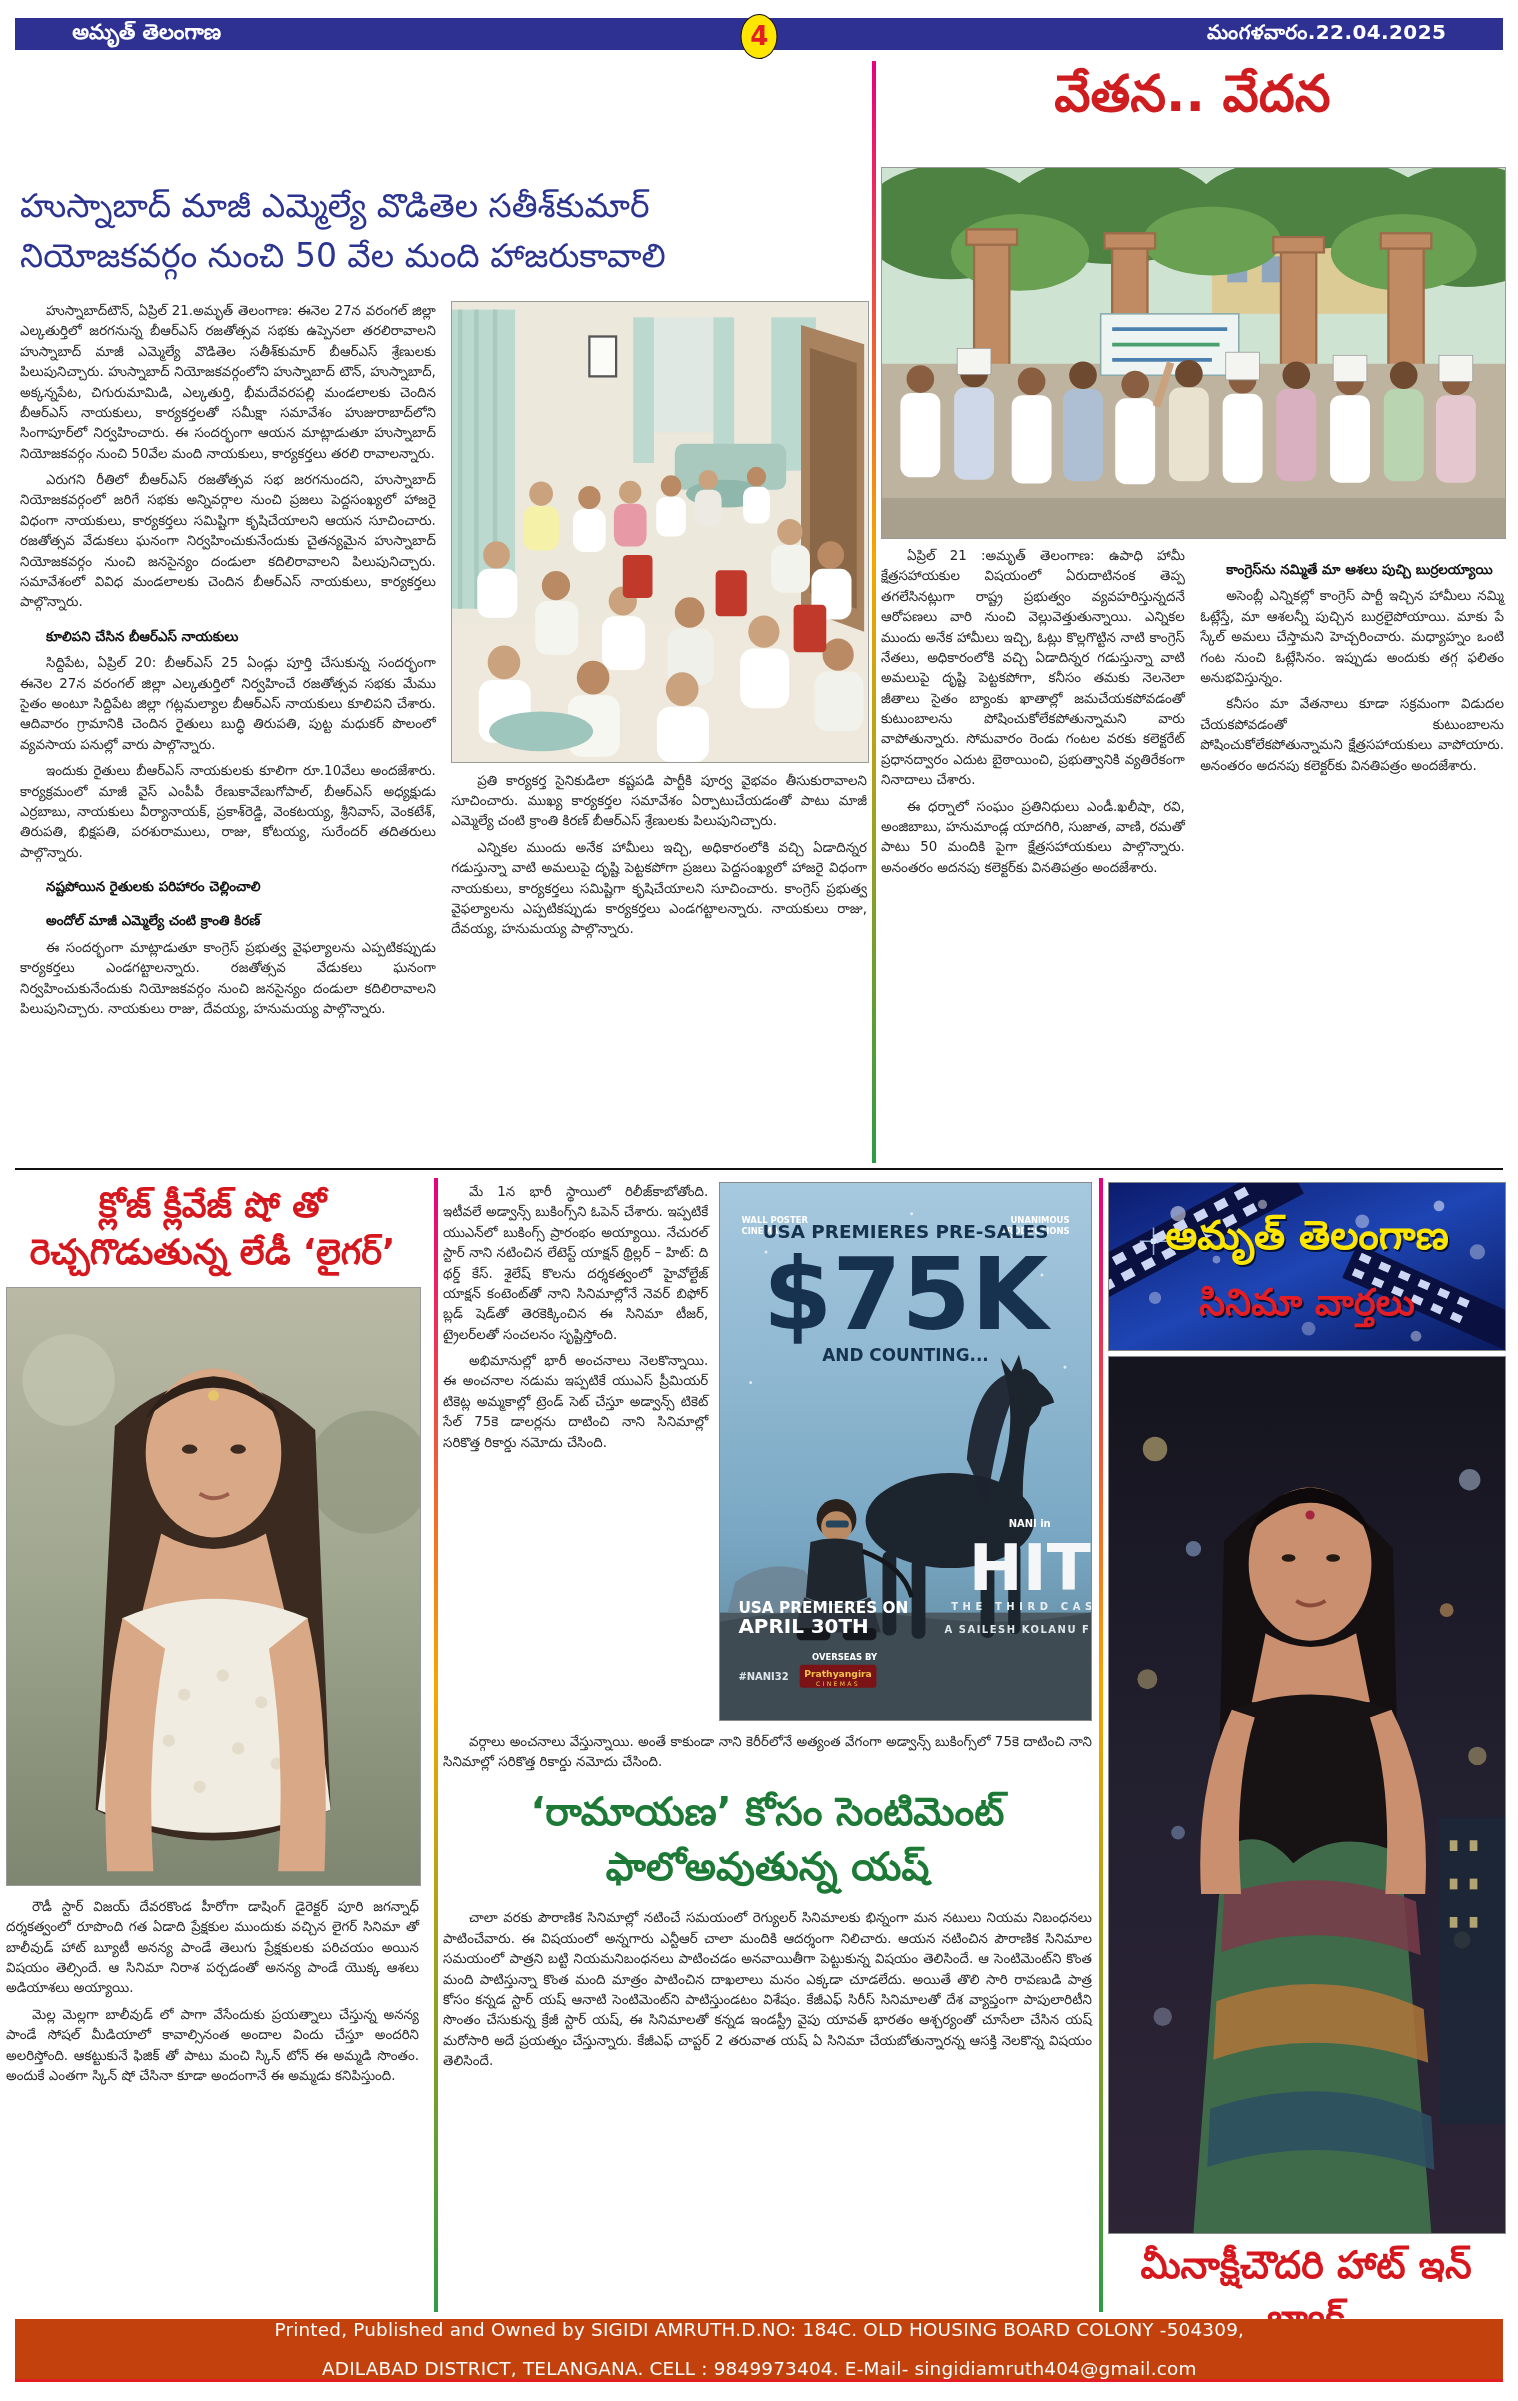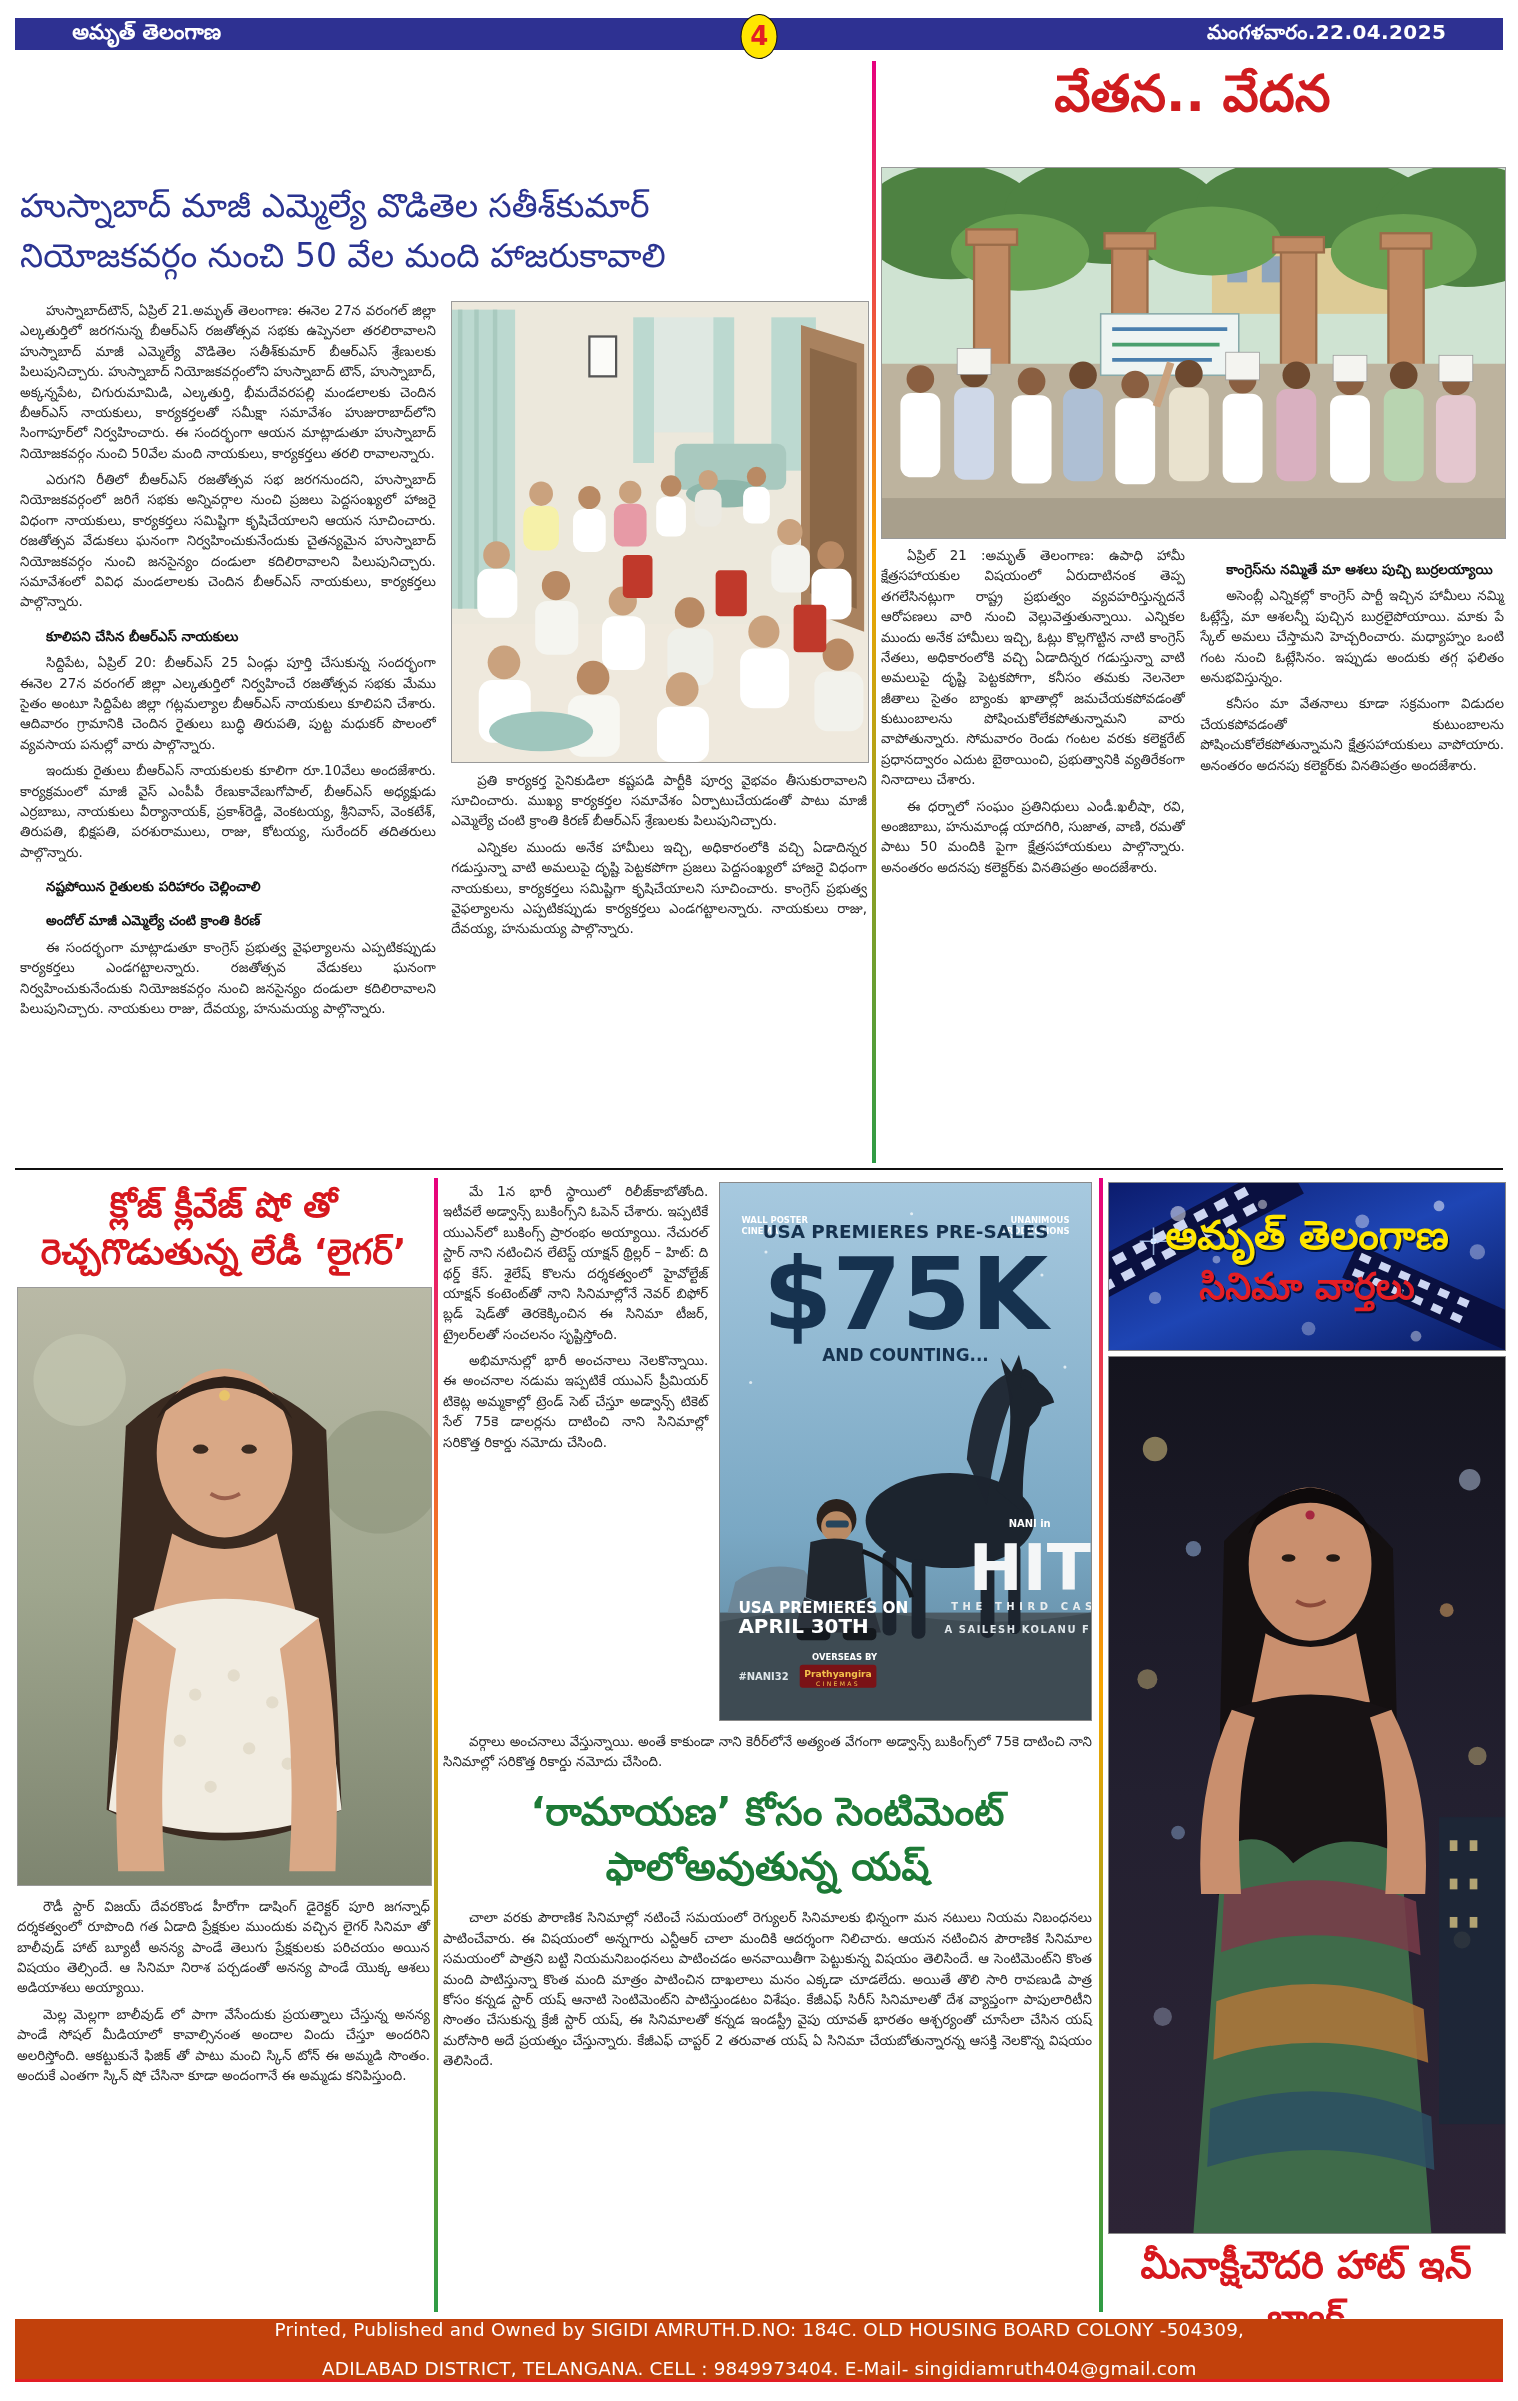--- a/index.html
+++ b/index.html
@@ -27,37 +27,37 @@
   .para{text-indent:26px;}
   .tsub{font-weight:bold;text-indent:26px;color:#111;margin-top:14px;}
   .lead-body{position:absolute;left:20px;top:301px;width:847px;}
   .lead-photo{width:100%;height:460px;border:0.8px solid #999;margin-bottom:7.7px;display:block;}
   .veta-photo{position:absolute;left:881px;top:167px;width:623px;height:370px;border:0.8px solid #999;}
   .veta-body{position:absolute;left:881px;top:546px;width:623px;}
   
   .vstrip{position:absolute;width:3.8px;background:linear-gradient(180deg,#e6007e 0%,#f7a600 45%,#2e9b45 100%);}
   .hrule{position:absolute;left:15.3px;width:1488px;height:2.3px;background:#101010;}
   
-  .ana-block{position:absolute;left:17px;top:1182px;width:413px;}
+  .ana-block{position:absolute;left:6px;top:1182px;width:413px;}
   .ana-hl{text-align:center;color:#d6181e;font-weight:bold;font-size:35px;line-height:1.35;margin-bottom:10.7px;}
   .ana-photo{width:100%;height:597px;border:0.8px solid #999;display:block;margin-bottom:10.7px;}
   
   .nani-block{position:absolute;left:443px;top:1182px;width:649px;}
   .nani-hl{text-align:center;color:#2b3491;font-weight:bold;font-size:36px;margin-bottom:12.3px;}
   .nani-row{display:flex;gap:10.7px;}
   .nani-text{width:267px;}
   .poster{width:371px;height:537px;border:0.8px solid #888;position:relative;flex:none;}
   .nani-cols{display:flex;gap:15.3px;margin-top:10.7px;}
   .yash-hl{text-align:center;color:#1d7a36;font-weight:bold;font-size:39px;margin:10.7px 0 9.2px 0;}
   
   .cin-block{position:absolute;left:1108px;top:1182px;width:396px;}
   .banner{position:relative;width:396px;height:167px;border:0.8px solid #888;overflow:hidden;}
   .banner .bline1{position:absolute;left:0;right:0;top:29px;text-align:center;color:#ffe600;font-size:40px;font-weight:bold;
                   text-shadow:1.5px 1.5px 0 #00113a;}
-  .banner .bline2{position:absolute;left:0;right:0;top:82px;text-align:center;color:#e31e25;font-size:37px;font-weight:bold;
+  .banner .bline2{position:absolute;left:0;right:0;top:98px;text-align:center;color:#e31e25;font-size:37px;font-weight:bold;
                   text-shadow:1.5px 1.5px 0 #00113a;}
   .meena-photo{width:396px;height:876px;border:0.8px solid #888;display:block;margin-top:4.6px;}
   .meena-hl{text-align:center;color:#d6181e;font-weight:bold;font-size:38px;margin-top:9.2px;}
   
   .footer{position:absolute;left:15.3px;top:2319px;width:1488px;height:63px;background:#c2410c;border-bottom:3.8px solid #e21d25;
           display:flex;flex-direction:column;align-items:center;justify-content:space-between;gap:4.6px;box-sizing:border-box;}
   .footer div{color:#ffffff;font-size:18.4px;letter-spacing:0.2px;}
   svg{display:block;}
 </style>
 </head>

